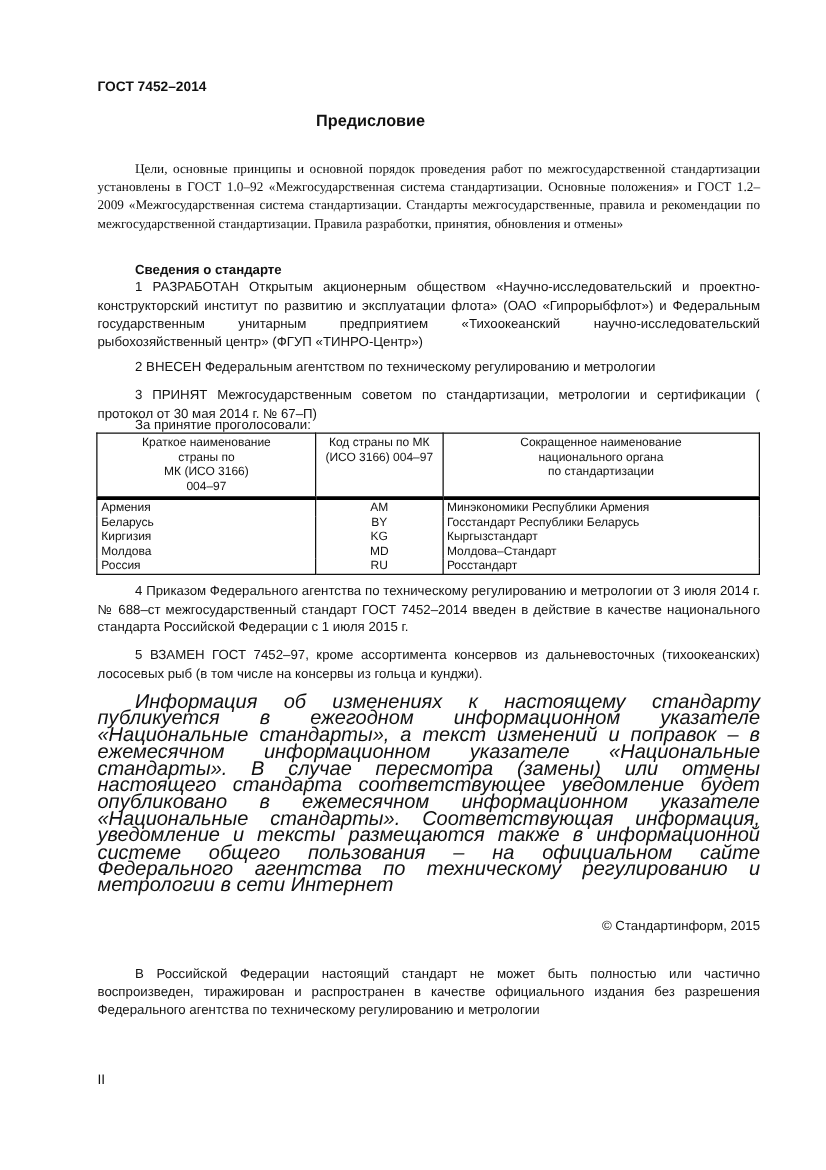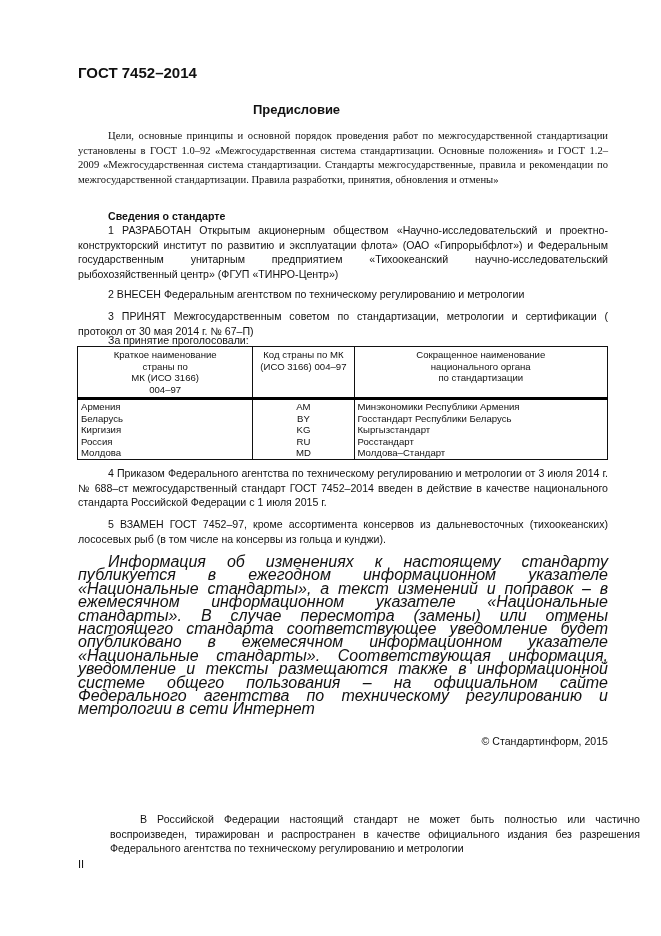--- a/index.html
+++ b/index.html
@@ -1,20 +1,20 @@
 <!DOCTYPE html>
 <html><head>
 <meta charset="utf-8">
 <style>
   html, body { margin: 0; padding: 0; background: #ffffff; }
   body { width: 661px; height: 936px; position: relative; overflow: hidden;
          font-family: "Liberation Sans", sans-serif; color: #111; font-size: 10.6px; }
   .abs { position: absolute; }
-  .hdr { left: 78px; top: 64px; font-weight: bold; font-size: 15px; }
-  .title { left: 0; width: 593px; top: 102px; text-align: center; font-weight: bold; font-size: 13px; }
+  .hdr { left: 78px; top: 64px; font-weight: bold; font-size: 11px; }
+  .title { left: 0; width: 593px; top: 89px; text-align: center; font-weight: bold; font-size: 13px; }
   .para { left: 78px; width: 530px; line-height: 14.6px; text-align: justify; }
   .para .ind { display: inline-block; width: 30px; }
   .bold { font-weight: bold; }
   .italic { font-style: italic; }
   .right { text-align: right; }
   table.votes { position: absolute; left: 77px; top: 346px; width: 531px; border-collapse: collapse;
                 font-size: 9.6px; }
   table.votes td, table.votes th { border-left: 1.5px solid #111; border-right: 1.5px solid #111;
                 padding: 0 3px; vertical-align: top; font-weight: normal; }
   table.votes thead th { border-top: 1.5px solid #111; border-bottom: 3px solid #000000;
@@ -84,43 +84,43 @@
       <td class="c1">Беларусь</td>
       <td class="c2">BY</td>
       <td class="c3">Госстандарт Республики Беларусь</td>
     </tr>
     <tr>
       <td class="c1">Киргизия</td>
       <td class="c2">KG</td>
       <td class="c3">Кыргызстандарт</td>
     </tr>
     <tr>
+      <td class="c1">Молдова</td>
+      <td class="c2">MD</td>
+      <td class="c3">Молдова–Стандарт</td>
+    </tr>
+    <tr>
       <td class="c1">Россия</td>
       <td class="c2">RU</td>
       <td class="c3">Росстандарт</td>
-    </tr>
-    <tr>
-      <td class="c1">Молдова</td>
-      <td class="c2">MD</td>
-      <td class="c3">Молдова–Стандарт</td>
     </tr>
   </tbody>
 </table>
 
 <div class="abs para" style="top:466px;">
   <span class="ind"></span><span>4 Приказом Федерального агентства по техническому регулированию и метрологии от 3 июля 2014 г. № 688–ст межгосударственный стандарт ГОСТ 7452–2014 введен в действие в качестве национального стандарта Российской Федерации с 1 июля 2015 г.</span>
 </div>
 
 <div class="abs para" style="top:517px;">
   <span class="ind"></span><span>5 ВЗАМЕН ГОСТ 7452–97, кроме ассортимента консервов из дальневосточных (тихоокеанских) лососевых рыб (в том числе на консервы из гольца и кунджи).</span>
 </div>
 
 <div class="abs para italic" style="top:555px; font-size:16px; line-height:13.4px;">
   <span class="ind"></span><span>Информация об изменениях к настоящему стандарту публикуется в ежегодном информационном указателе «Национальные стандарты», а текст изменений и поправок – в ежемесячном информационном указателе «Национальные стандарты». В случае пересмотра (замены) или отмены настоящего стандарта соответствующее уведомление будет опубликовано в ежемесячном информационном указателе «Национальные стандарты». Соответствующая информация, уведомление и тексты размещаются также в информационной системе общего пользования – на официальном сайте Федерального агентства по техническому регулированию и метрологии в сети Интернет</span>
 </div>
 
 <div class="abs para right" style="top:734px;text-align:right;">© Стандартинформ, 2015</div>
 
-<div class="abs para" style="top:812px;margin-left:32px;">
+<div class="abs para" style="top:772px;">
   <span class="ind"></span><span>В Российской Федерации настоящий стандарт не может быть полностью или частично воспроизведен, тиражирован и распространен в качестве официального издания без разрешения Федерального агентства по техническому регулированию и метрологии</span>
 </div>
 
 <div class="abs pagenum">II</div>
 
 </body></html>

